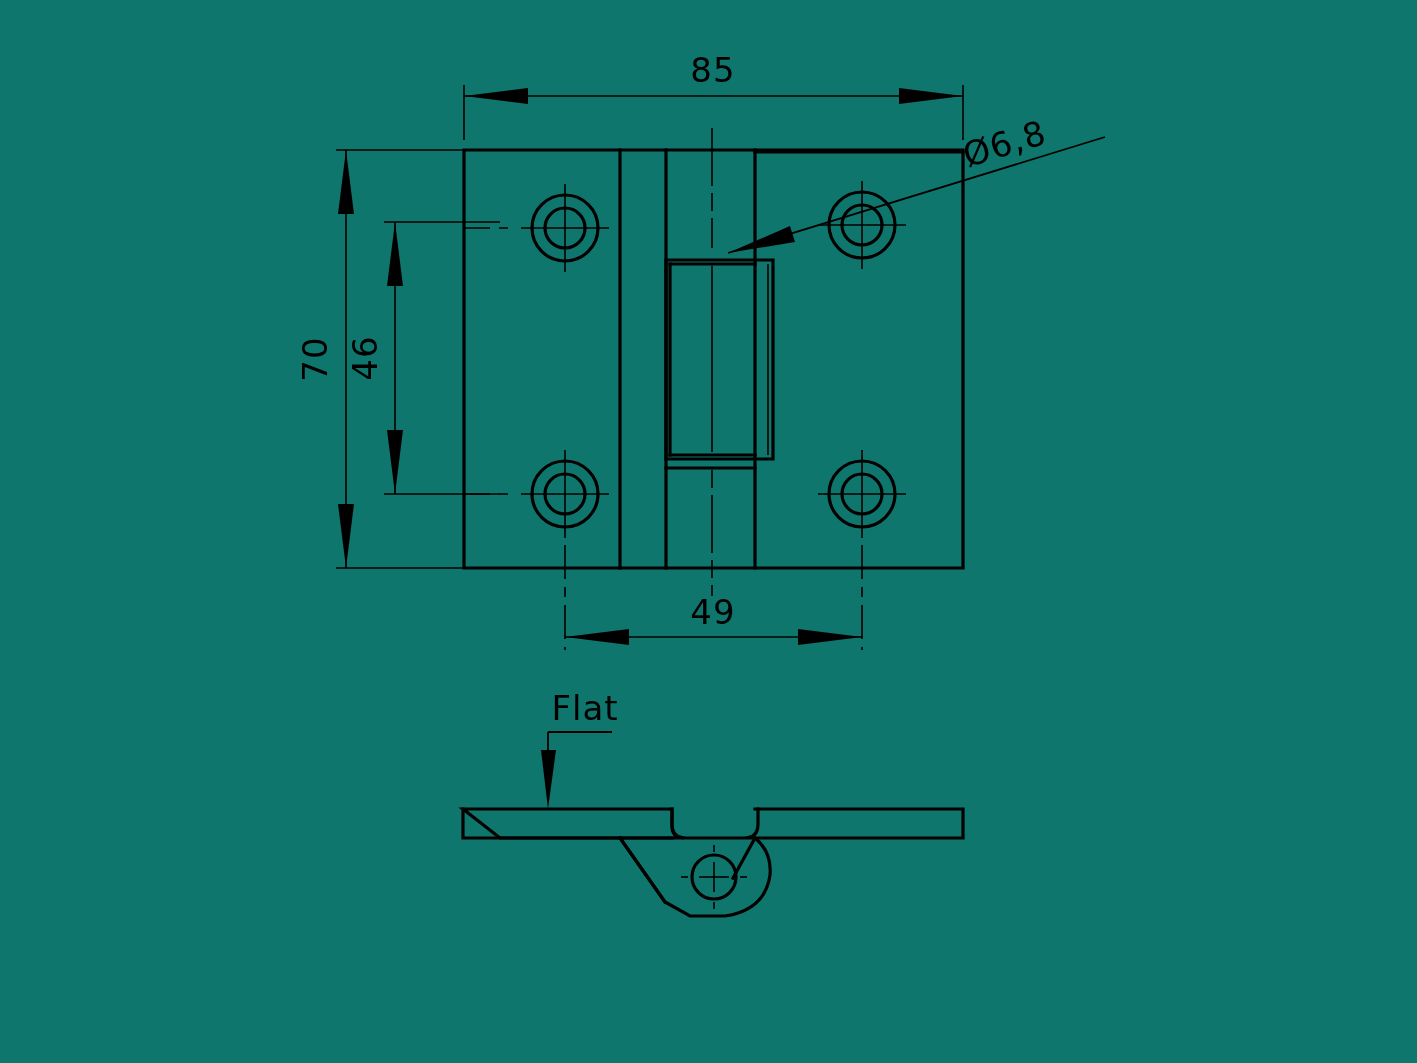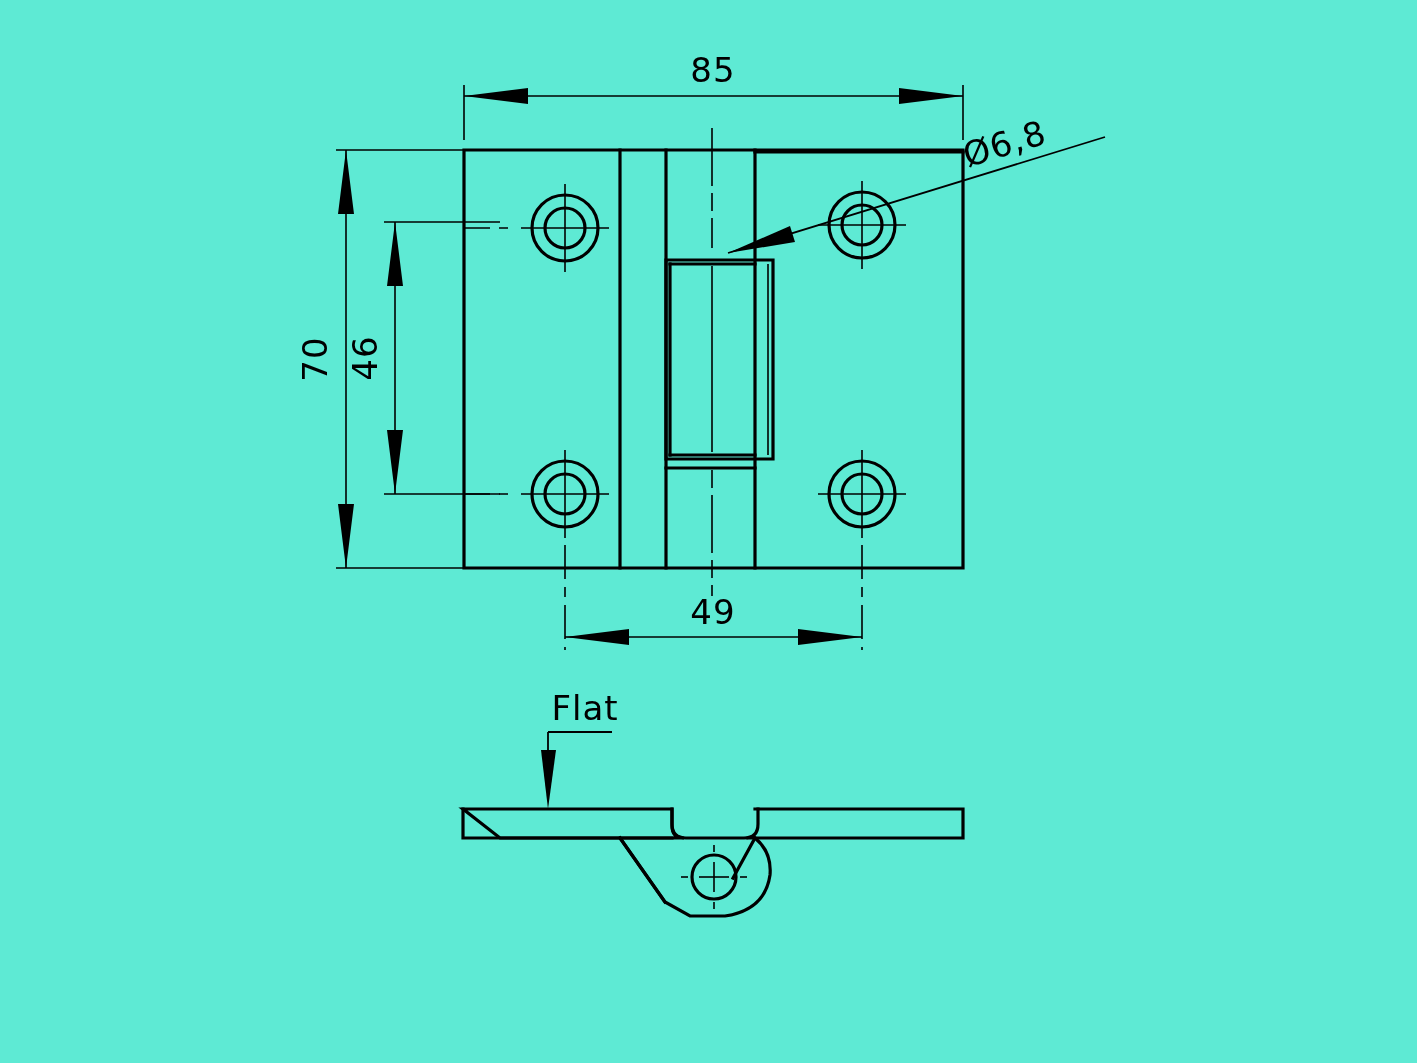--- a/index.html
+++ b/index.html
@@ -10,21 +10,21 @@
   body {
     width: 1417px;
     height: 1063px;
     font-family: "DejaVu Sans", sans-serif;
     overflow: hidden;
   }
   #drawing-root {
     position: relative;
     width: 1417px;
     height: 1063px;
-    background: #5eead4;
+    background: #0f766e;
   }
   svg.drawing {
     display: block;
     width: 1417px;
     height: 1063px;
   }
   .outline {
     fill: none;
     stroke: #000000;
     stroke-width: 3.2;

